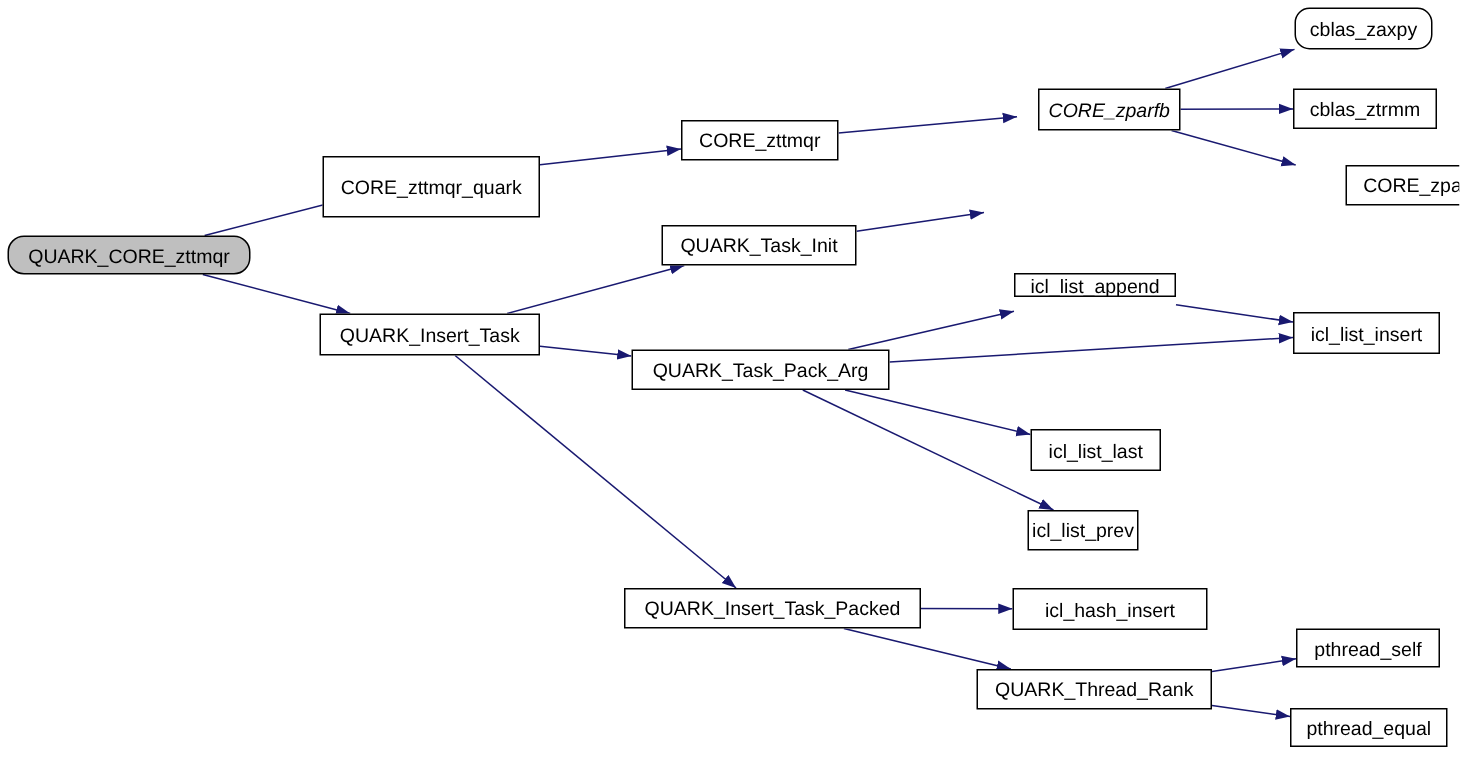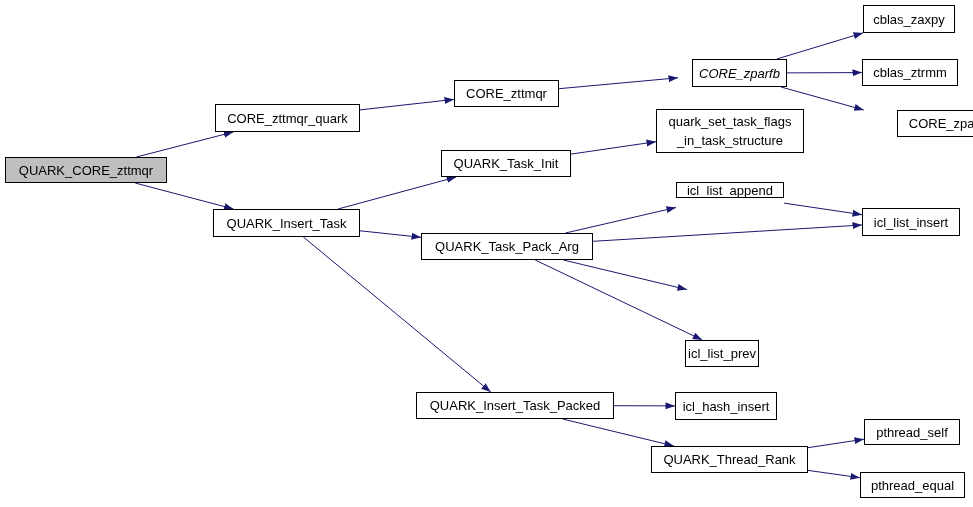--- a/index.html
+++ b/index.html
@@ -79,34 +79,33 @@
       <line x1="593.0" y1="241.3" x2="862.0" y2="225.0" marker-end="url(#arrowhead)"></line>
       <line x1="563.4" y1="260.0" x2="687.0" y2="289.6" marker-end="url(#arrowhead)"></line>
       <line x1="535.2" y1="260.0" x2="702.3" y2="340.0" marker-end="url(#arrowhead)"></line>
       <line x1="784.0" y1="203.1" x2="862.0" y2="214.7" marker-end="url(#arrowhead)"></line>
       <line x1="606.0" y1="405.7" x2="675.0" y2="405.9" marker-end="url(#arrowhead)"></line>
       <line x1="562.6" y1="419.0" x2="673.9" y2="446.0" marker-end="url(#arrowhead)"></line>
       <line x1="808.0" y1="447.7" x2="864.0" y2="439.2" marker-end="url(#arrowhead)"></line>
       <line x1="808.0" y1="470.4" x2="860.0" y2="477.7" marker-end="url(#arrowhead)"></line>
     </svg>
   <div id="node-layer">
-      <div class="node root" style="left: 5px; top: 157px; width: 162px; height: 26px;">QUARK_CORE_zttmqr</div>
-      <div class="node" style="left: 215px; top: 104px; width: 145px; height: 28px;">CORE_zttmqr_quark</div>
+      <div class="node root" style="left: 5px; top: 157px; width: 162px; height: 26px; border-radius: 11px;">QUARK_CORE_zttmqr</div>
+      <div class="node" style="left: 215px; top: 104px; width: 145px; height: 41px;">CORE_zttmqr_quark</div>
       <div class="node" style="left: 213px; top: 209px; width: 147px; height: 28px;">QUARK_Insert_Task</div>
       <div class="node" style="left: 454px; top: 80px; width: 105px; height: 27px;">CORE_zttmqr</div>
       <div class="node" style="left: 441px; top: 150px; width: 130px; height: 27px;">QUARK_Task_Init</div>
       <div class="node" style="left: 421px; top: 233px; width: 172px; height: 27px;">QUARK_Task_Pack_Arg</div>
       <div class="node" style="left: 416px; top: 392px; width: 198px; height: 27px;">QUARK_Insert_Task_Packed</div>
       <div class="node" style="left: 692px; top: 59px; width: 95px; height: 28px; font-style: italic;">CORE_zparfb</div>
-      <div class="node" style="left: 656px; top: 109px; width: 148px; height: 44px;">quark_set_task_flags
-_in_task_structure</div>
       <div class="node" style="left: 676px; top: 182px; width: 108px; height: 16px;">icl_list_append</div>
       <div class="node" style="left: 862px; top: 208px; width: 98px; height: 28px;">icl_list_insert</div>
+      <div class="node" style="left: 687px; top: 286px; width: 87px; height: 28px;">icl_list_last</div>
       <div class="node" style="left: 685px; top: 340px; width: 74px; height: 27px;">icl_list_prev</div>
-      <div class="node" style="left: 675px; top: 392px; width: 102px; height: 28px;">icl_hash_insert</div>
+      <div class="node" style="left: 675px; top: 392px; width: 130px; height: 28px;">icl_hash_insert</div>
       <div class="node" style="left: 651px; top: 446px; width: 157px; height: 27px;">QUARK_Thread_Rank</div>
-      <div class="node" style="left: 863px; top: 5px; width: 92px; height: 28px;">cblas_zaxpy</div>
+      <div class="node" style="left: 863px; top: 5px; width: 92px; height: 28px; border-radius: 10px;">cblas_zaxpy</div>
       <div class="node" style="left: 862px; top: 59px; width: 96px; height: 27px;">cblas_ztrmm</div>
       <div class="node" style="left: 857px; top: 110px; width: 111px; height: 27px; margin-left: 40px;">CORE_zpamm</div>
       <div class="node" style="left: 864px; top: 419px; width: 96px; height: 26px;">pthread_self</div>
       <div class="node" style="left: 860px; top: 472px; width: 105px; height: 26px; text-align: right;">pthread_equal</div>
     </div>
 </div>
 
 </body></html>

